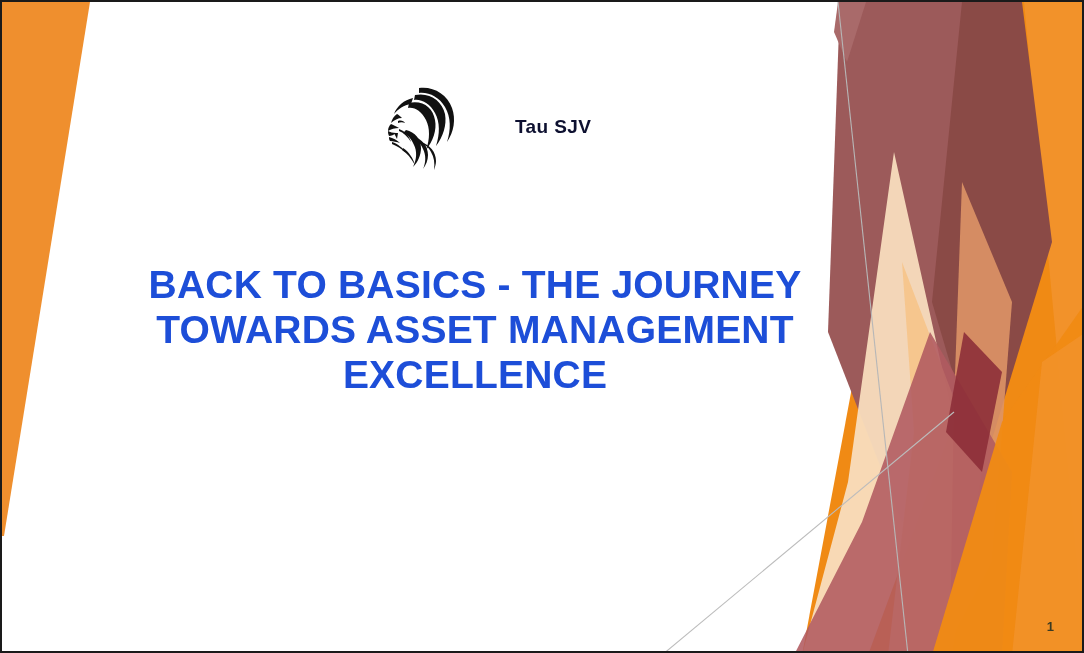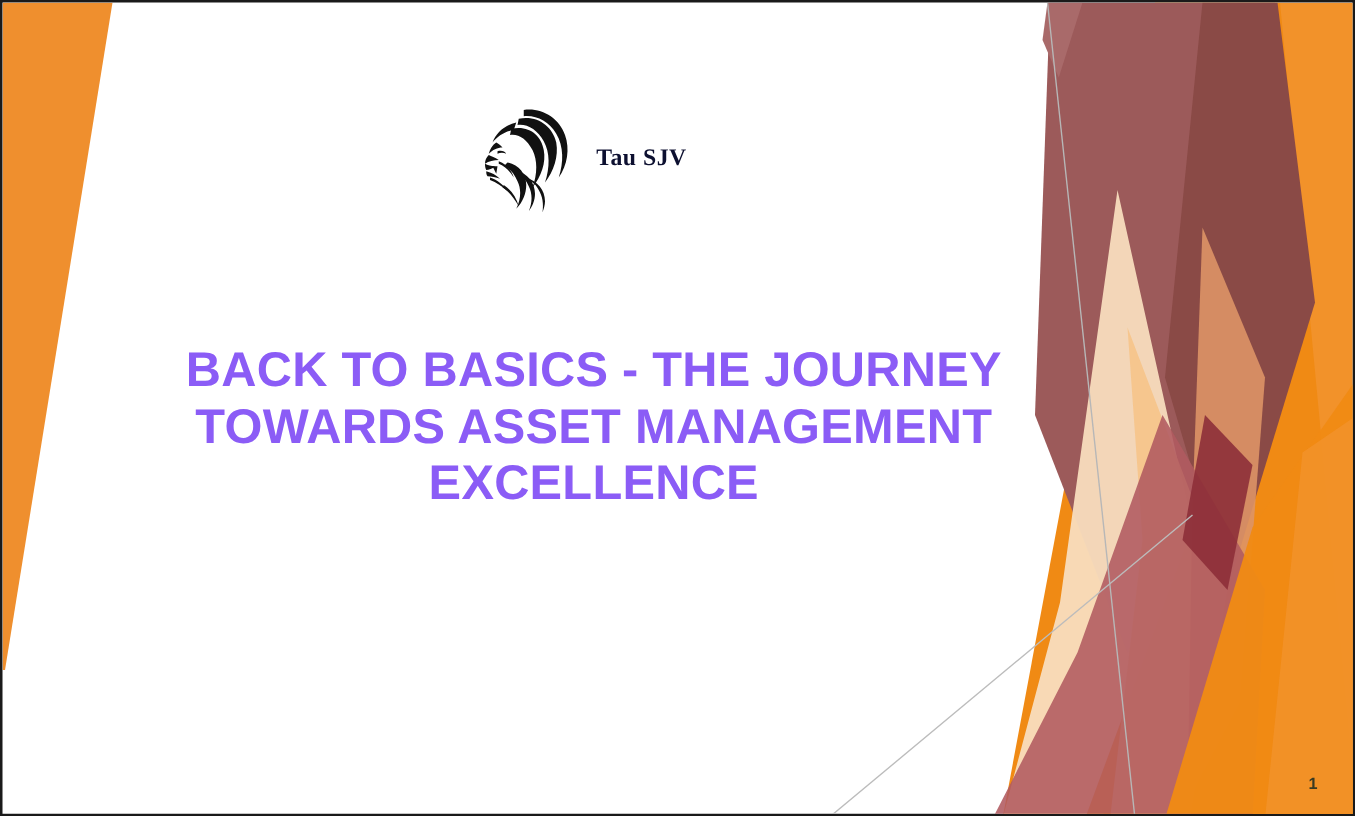--- a/index.html
+++ b/index.html
@@ -35,41 +35,42 @@
     flex-direction: row;
     align-items: center;
     gap: 18px;
   }
   .logo-mark {
     width: 74px;
     height: 86px;
     display: block;
   }
   .logo-text {
-    font-family: Liberation Serif, serif;
+    font-family: Liberation Sans, sans-serif;
     font-size: 19px;
     font-weight: bold;
     color: #0d1030;
     letter-spacing: 0.4px;
     white-space: nowrap;
+    margin-left: 38px;
   }
   .title-box {
     position: absolute;
     left: 120px;
     top: 256px;
     width: 706px;
     text-align: center;
   }
   .title-text {
     font-family: "Liberation Sans", sans-serif;
     font-size: 39px;
     line-height: 45px;
     font-weight: bold;
-    color: #8b5cf6;
-    margin: 16px;
+    color: #1d4ed8;
+    margin: 4px;
     letter-spacing: 0.2px;
     text-transform: uppercase;
   }
   .slide-number {
     position: absolute;
     right: 28px;
     bottom: 17px;
     font-family: "Liberation Sans", sans-serif;
     font-size: 13px;
     font-weight: bold;

